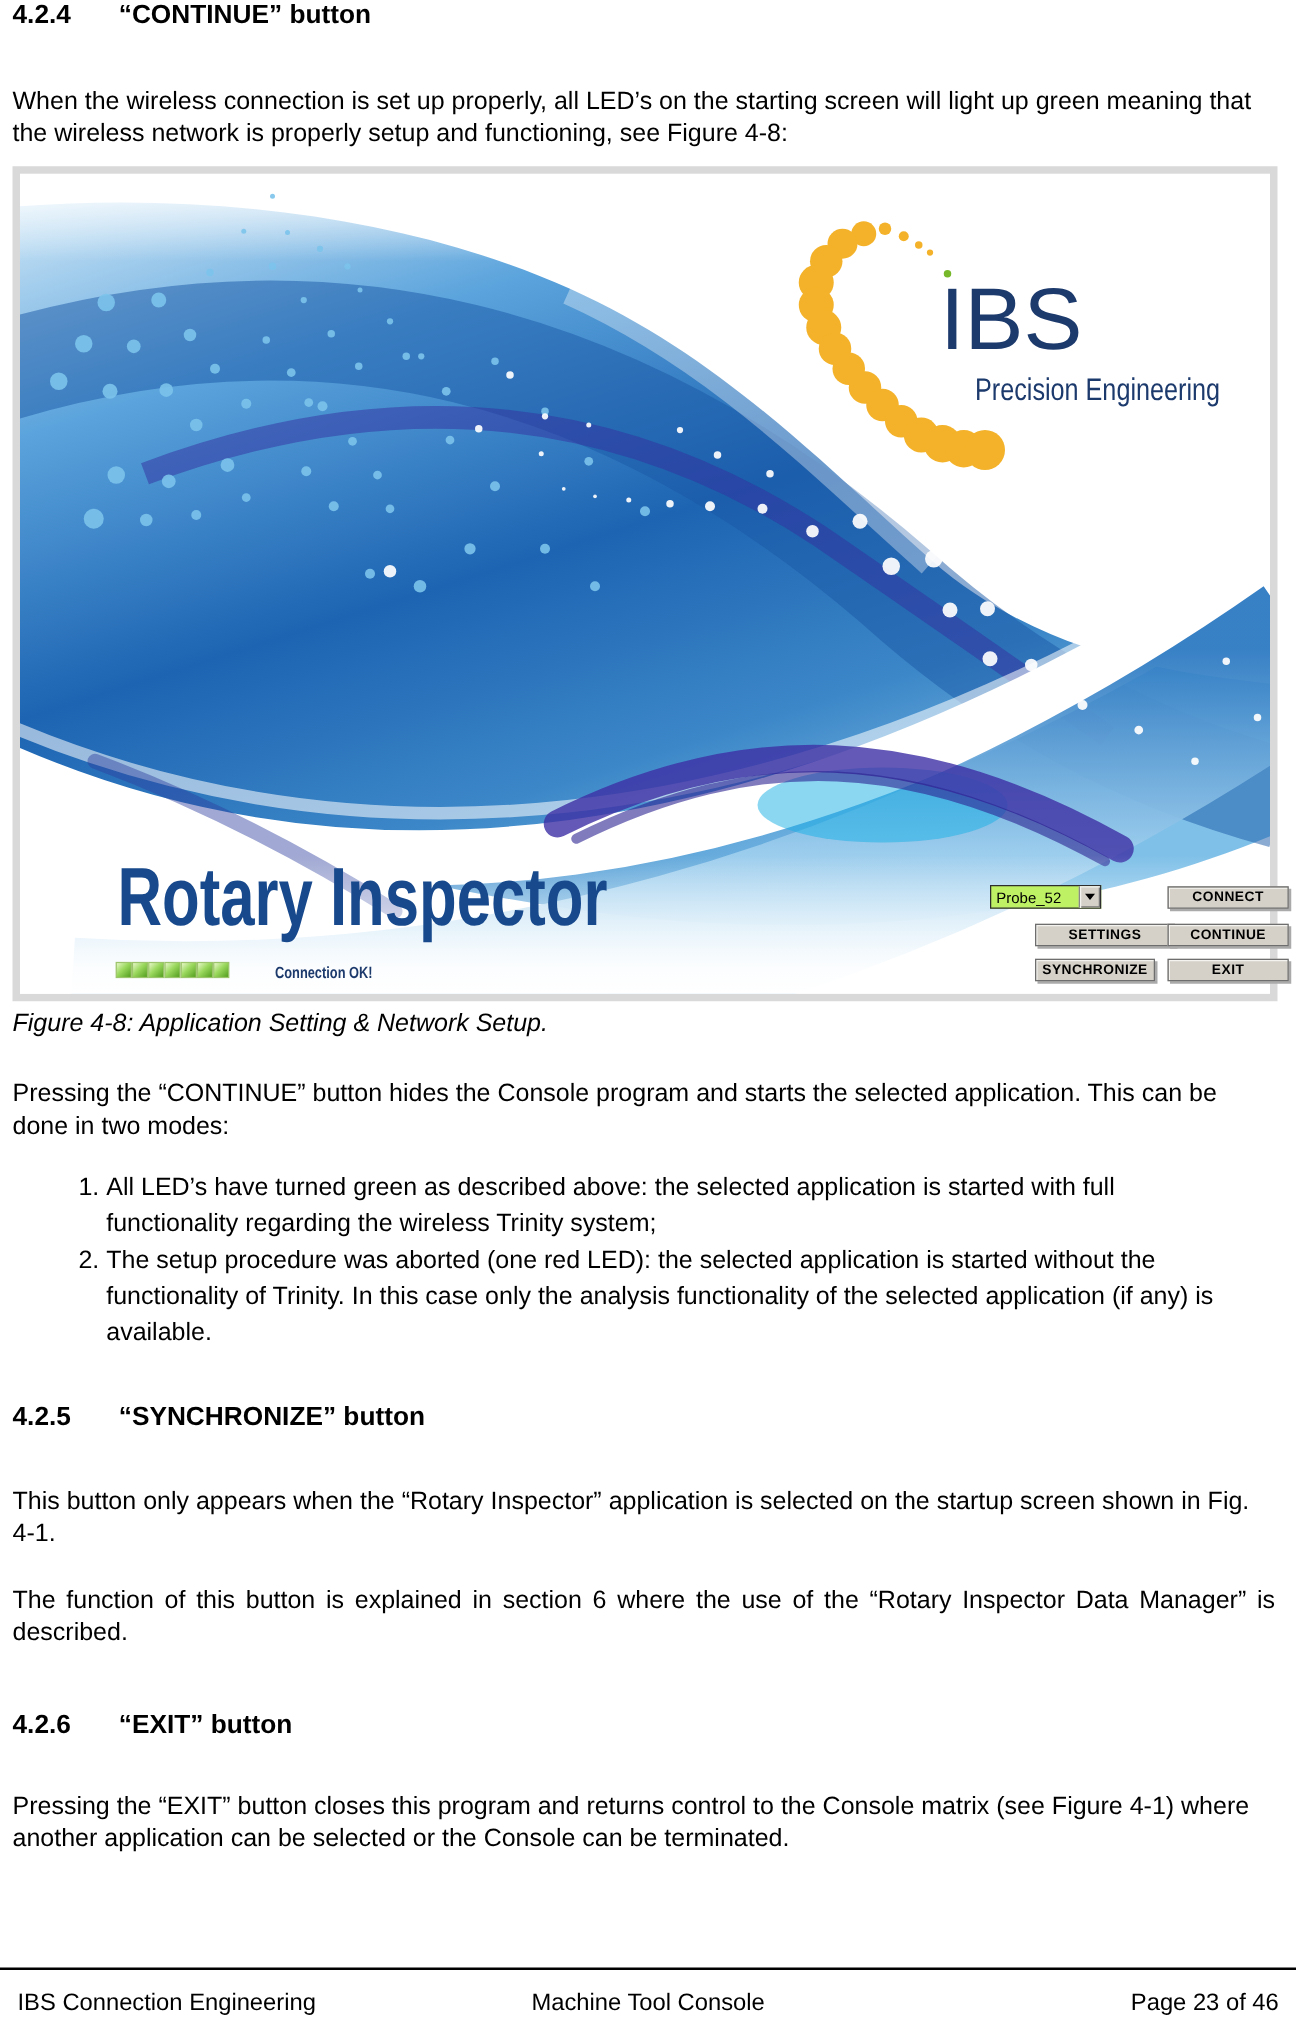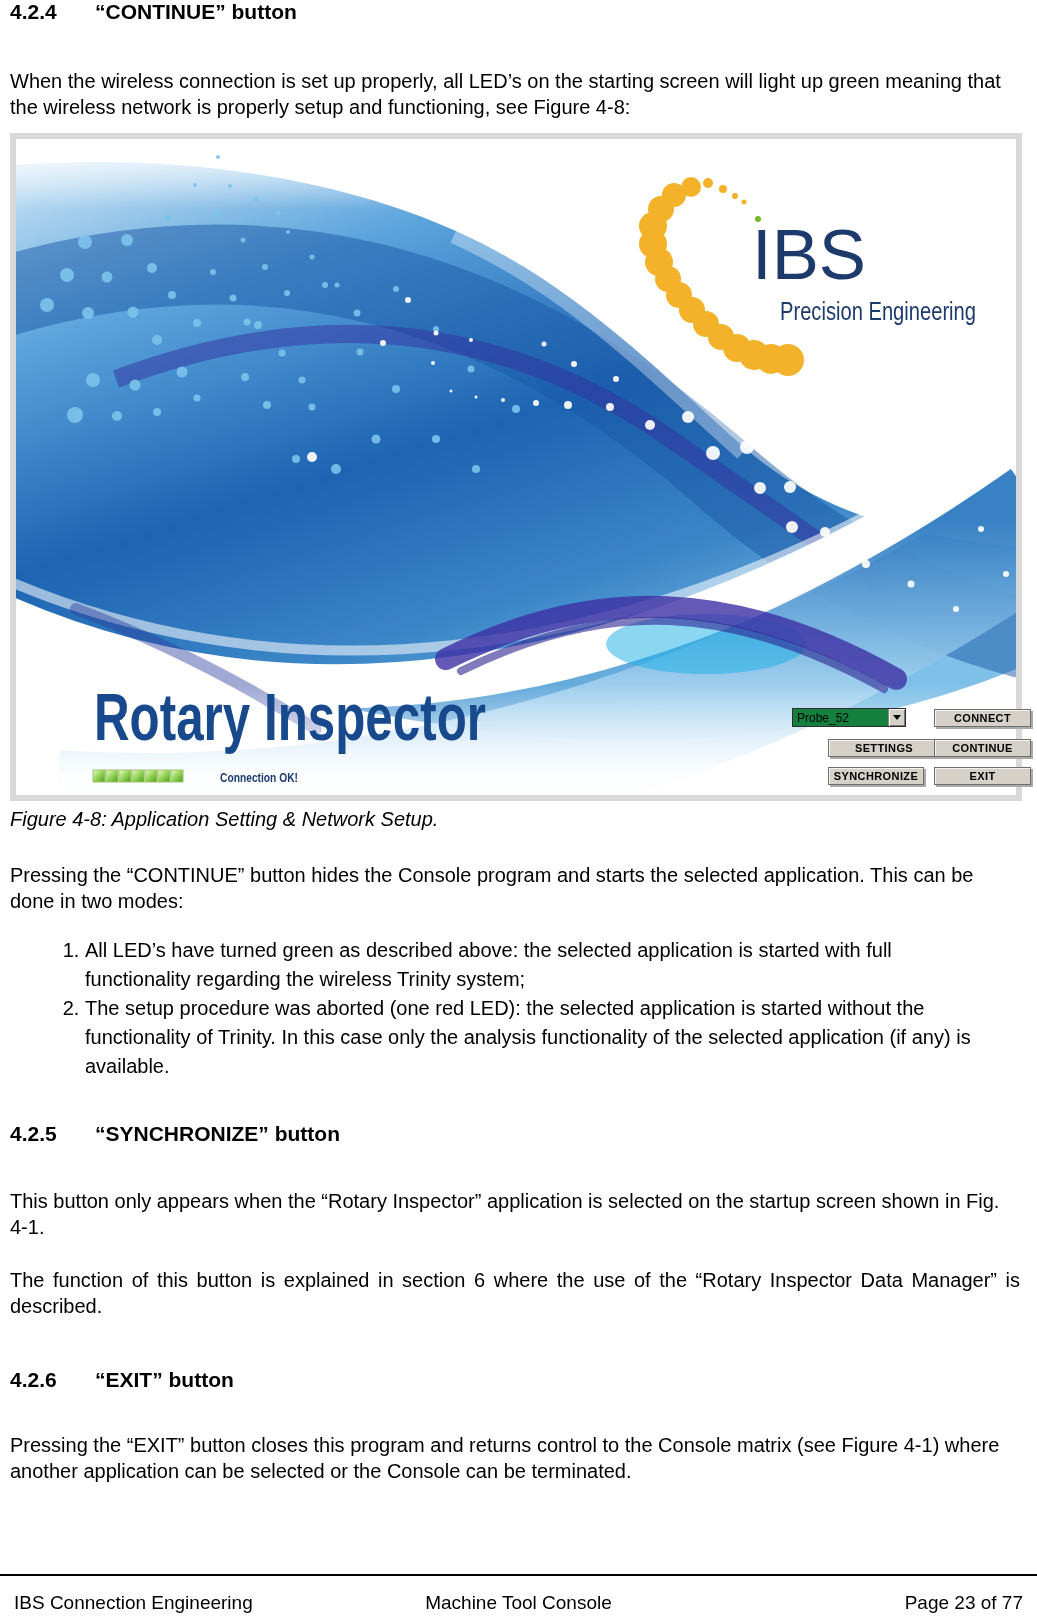--- a/index.html
+++ b/index.html
@@ -23,22 +23,22 @@
 
   .fig-btn {
     position:absolute; height:18px;
     background:#d5d1c9; border:1px solid #6e6e6e;
     box-shadow: inset 1px 1px 0 #f4f3ef, 2px 2px 0 #aaaaaa;
     font-size:11px; font-weight:bold; letter-spacing:0.4px; color:#000;
     display:flex; align-items:center; justify-content:center;
     cursor:default; line-height:1;margin-left:36px;
   }
   .dd {
-    position:absolute; left:776px; top:569px; width:114px; height:19px;
-    background:#15803d; border:1px solid #2e2e2e;
+    position:absolute; left:776px; top:569px; width:89px; height:19px;
+    background:#bef264; border:1px solid #2e2e2e;
     display:flex; align-items:center; font-size:12px;
   }
   .dd .dd-val { flex:1; padding-left:4px; white-space:nowrap; overflow:hidden; }
   .dd .dd-btn {
     width:17px; height:17px; background:#d5d1c9;
     border-left:1px solid #888; box-shadow: inset 1px 1px 0 #f4f3ef, inset -1px -1px 0 #777;
     display:flex; align-items:center; justify-content:center;
   }
   .dd .dd-arrow { width:0; height:0; border-left:4px solid transparent; border-right:4px solid transparent; border-top:5px solid #000; }
 
@@ -285,16 +285,16 @@
 
   <div class="h2" style="top:1368px;">
     <span class="hnum">4.2.6</span><span>“EXIT” button</span>
   </div>
   <div class="para" style="top:1432px;">Pressing the “EXIT” button closes this program and returns control to the Console matrix (see Figure 4-1) where another application can be selected or the Console can be terminated.</div>
 
   <div class="footer-rule"></div>
   <div class="footer">
     <span class="f-left">IBS Connection Engineering</span>
     <span class="f-center">Machine Tool Console</span>
-    <span class="f-right">Page 23 of 77</span>
+    <span class="f-right">Page 23 of 46</span>
   </div>
 
 </div>
 
 </body></html>

